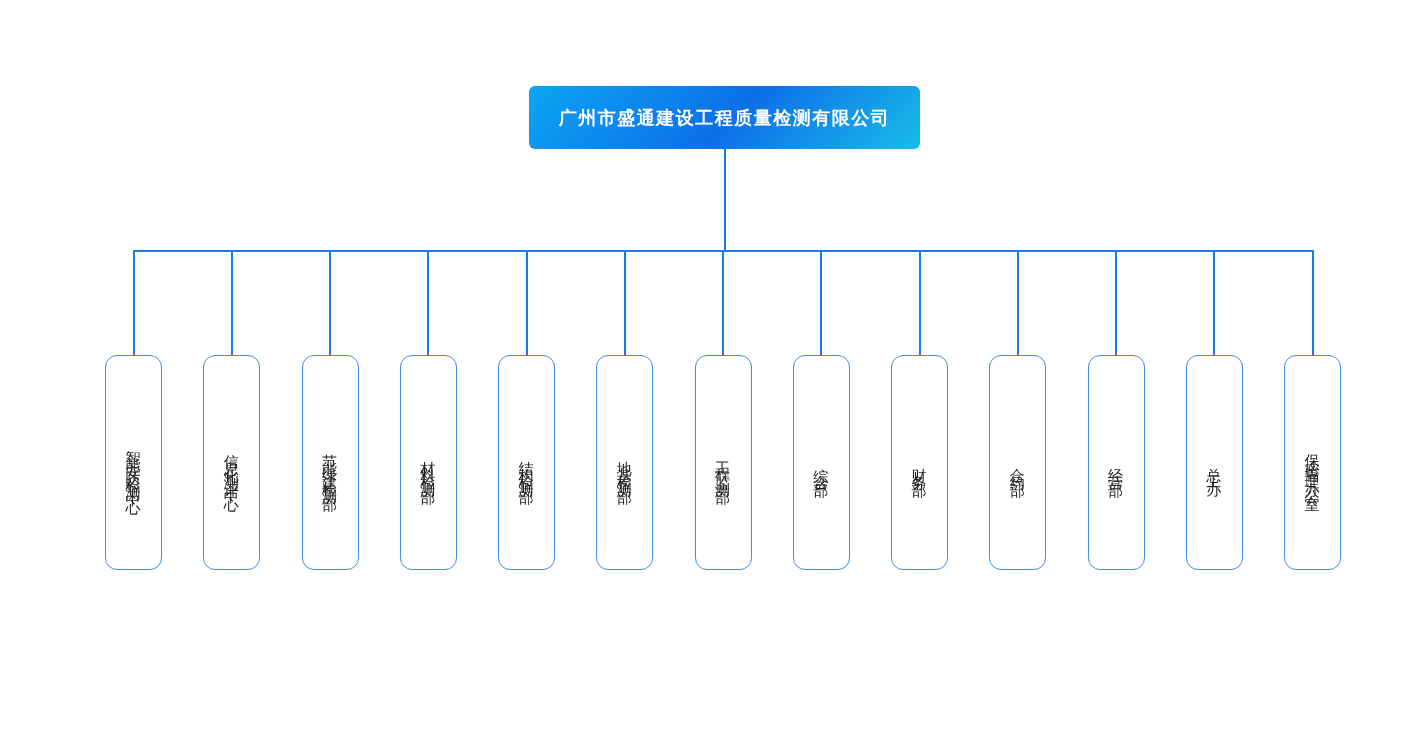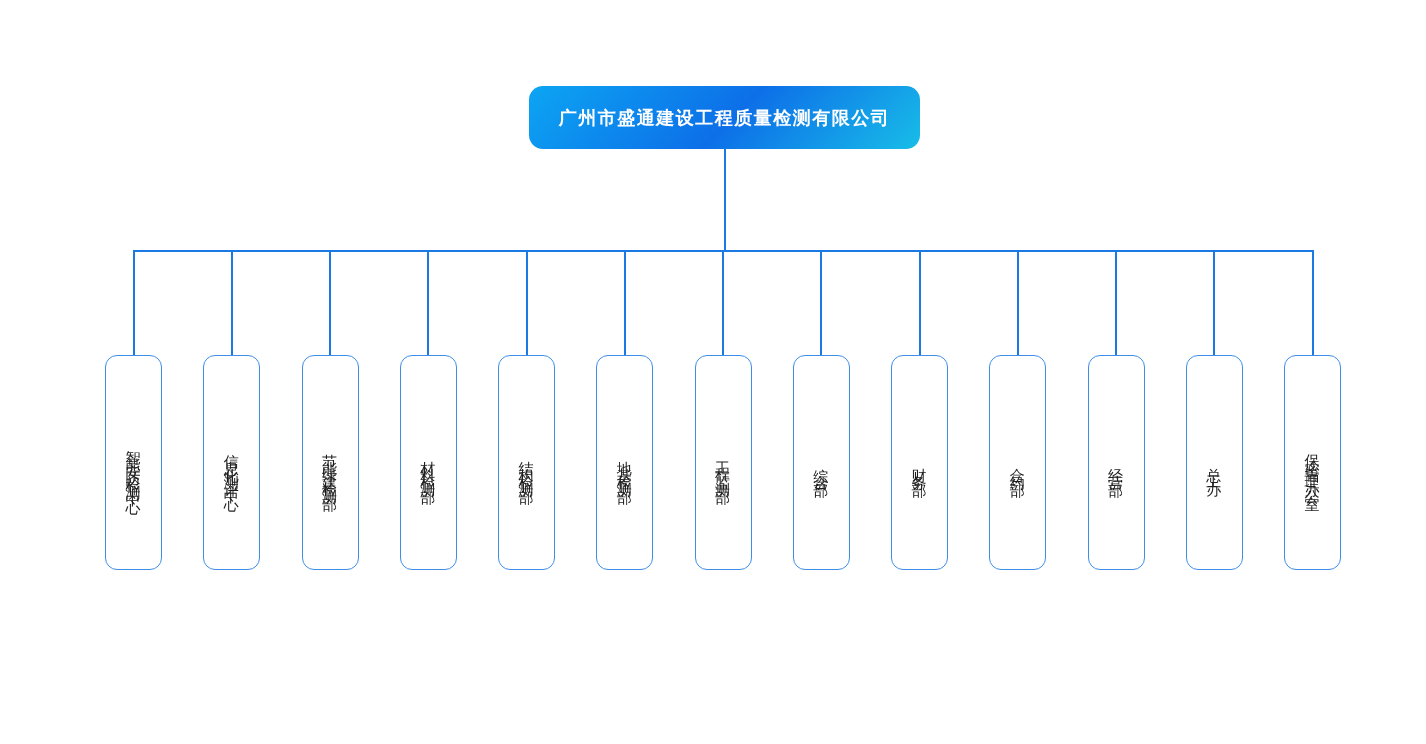--- a/index.html
+++ b/index.html
@@ -26,21 +26,21 @@
     width: 1426px;
     height: 744px;
   }
   
   .root-box {
     position: absolute;
     left: 529px;
     top: 86px;
     width: 391px;
     height: 63px;
-    border-radius: 14px;
+    border-radius: 6px;
     background: linear-gradient(135deg,
       var(--root-grad-start) 0%,
       var(--root-grad-mid) 52%,
       var(--root-grad-end) 100%);
     display: flex;
     align-items: center;
     justify-content: center;
   }
   .root-label {
     color: var(--root-text);

